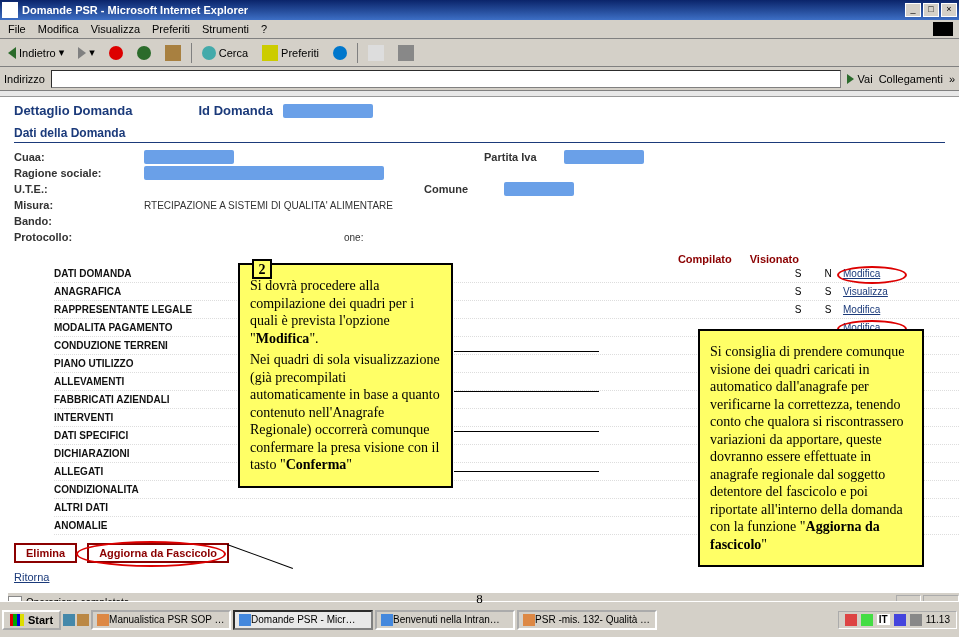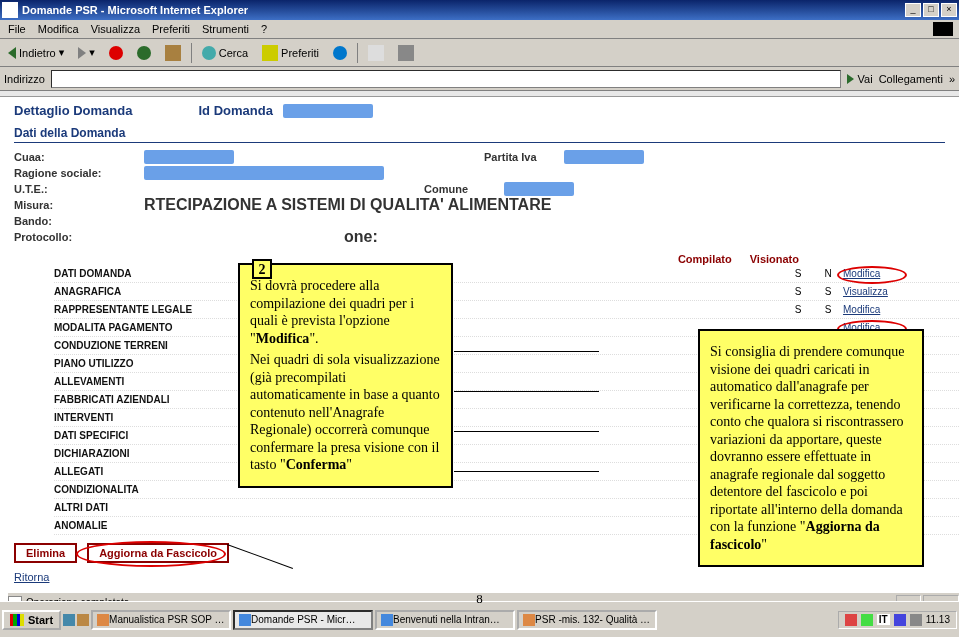--- a/index.html
+++ b/index.html
@@ -36,21 +36,21 @@
   .dettaglio .row1 { display:flex; gap:30px; align-items:center;}
   .dettaglio b { color: #1b3a7a; font-weight: bold; font-size: 13px; }
   .redacted { display:inline-block; background:#6aa0e8; height:14px; border-radius:2px; }
   
   .section-title { color: #1b3a7a; font-weight: bold; margin: 6px 14px 2px 14px; border-bottom: 1px solid #1b3a7a; padding-bottom: 2px; font-size:12px;}
   
   .dati-grid { padding: 4px 14px; position:relative;}
   .dati-grid .drow { display: flex; height: 16px; align-items: center; }
   .dati-grid .lbl { width: 130px; color: #333; font-weight: bold; white-space:nowrap;}
   .dati-grid .lbl2 { width: 80px; color: #333; font-weight:bold; margin-left: 250px;}
-  .misura-val { color:#333; font-size:16px;font-weight:bold;}
+  .misura-val { color:#333; font-size:10px;}
   
   .table-zone { margin: 4px 10px 0 10px; position: relative; }
   .table-head { display:flex; justify-content:flex-end; gap:10px; padding-right:150px; font-weight:bold; color:#8b0000; font-size:11px;}
   .table-head span:first-child { margin-right: 8px;}
   .data-table { width: 100%; margin-left: 44px; }
   .data-table .trow { display: flex; align-items: center; height: 18px; border-bottom:1px dotted #ddd;}
   .data-table .tname { flex: 1; color: #111; font-weight:bold; font-size:10px; }
   .data-table .tcol { width: 30px; text-align: center; font-size:10px;}
   .data-table .tlink { width: 90px; color: #1b3a7a; text-decoration: underline; cursor: pointer; font-size:10px;}
   

